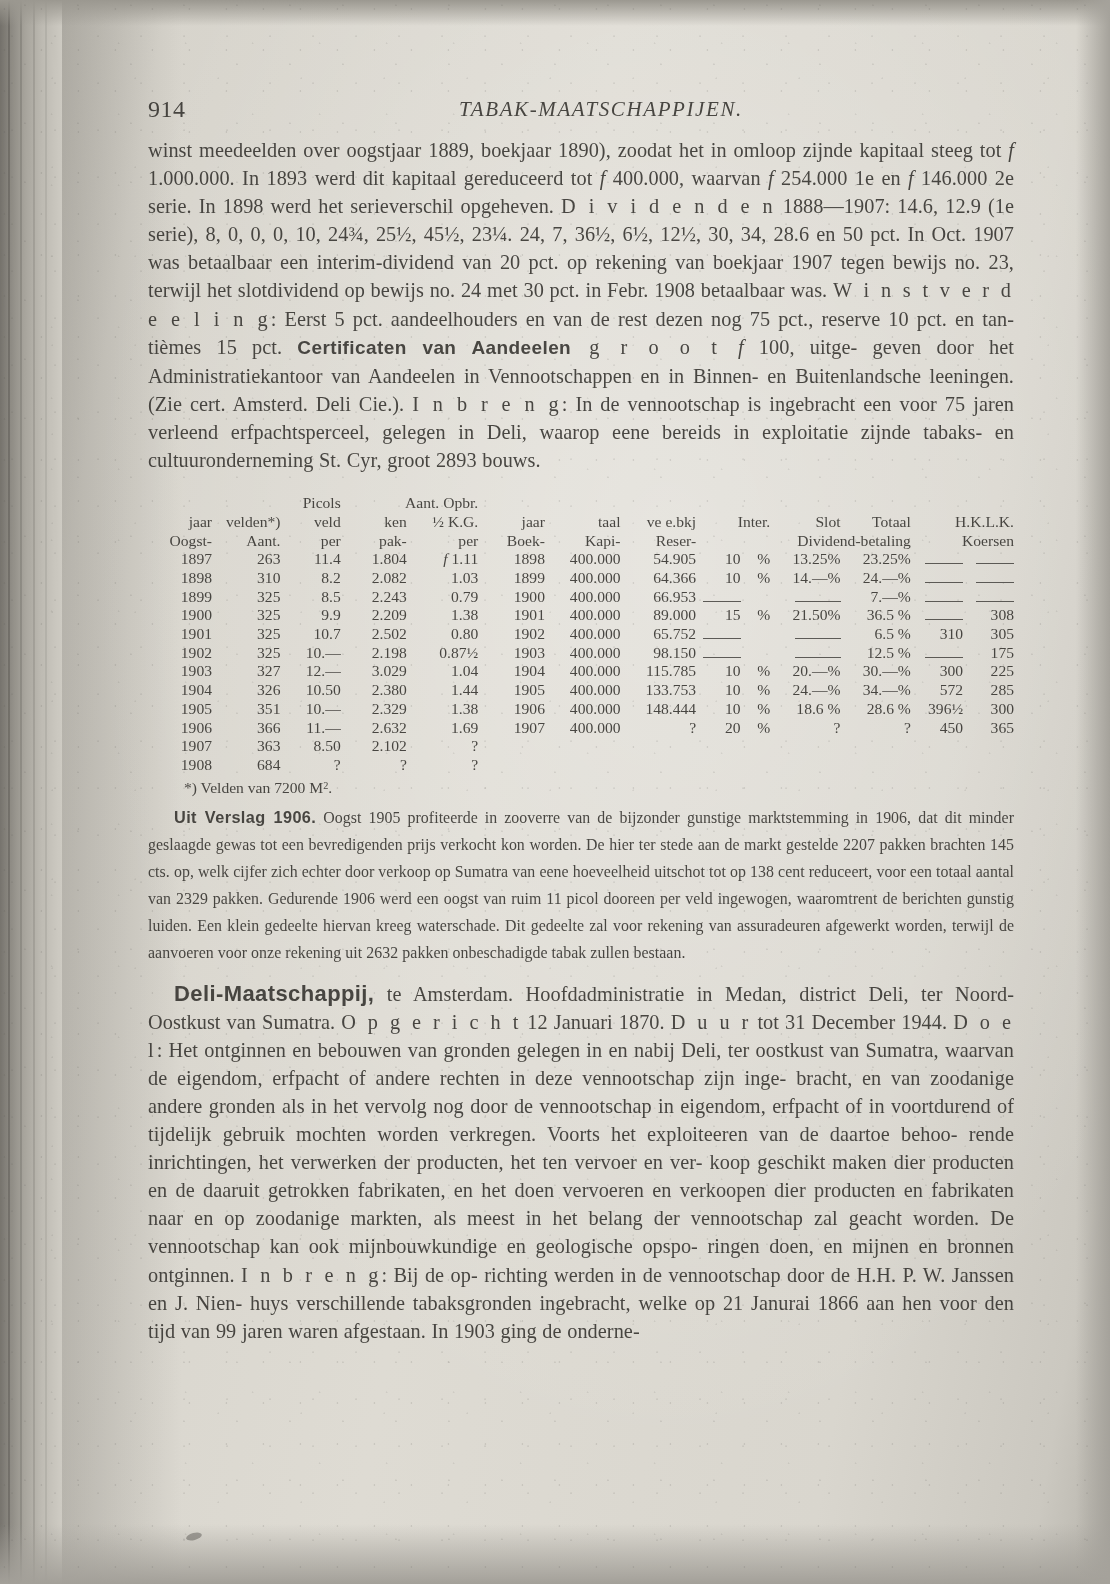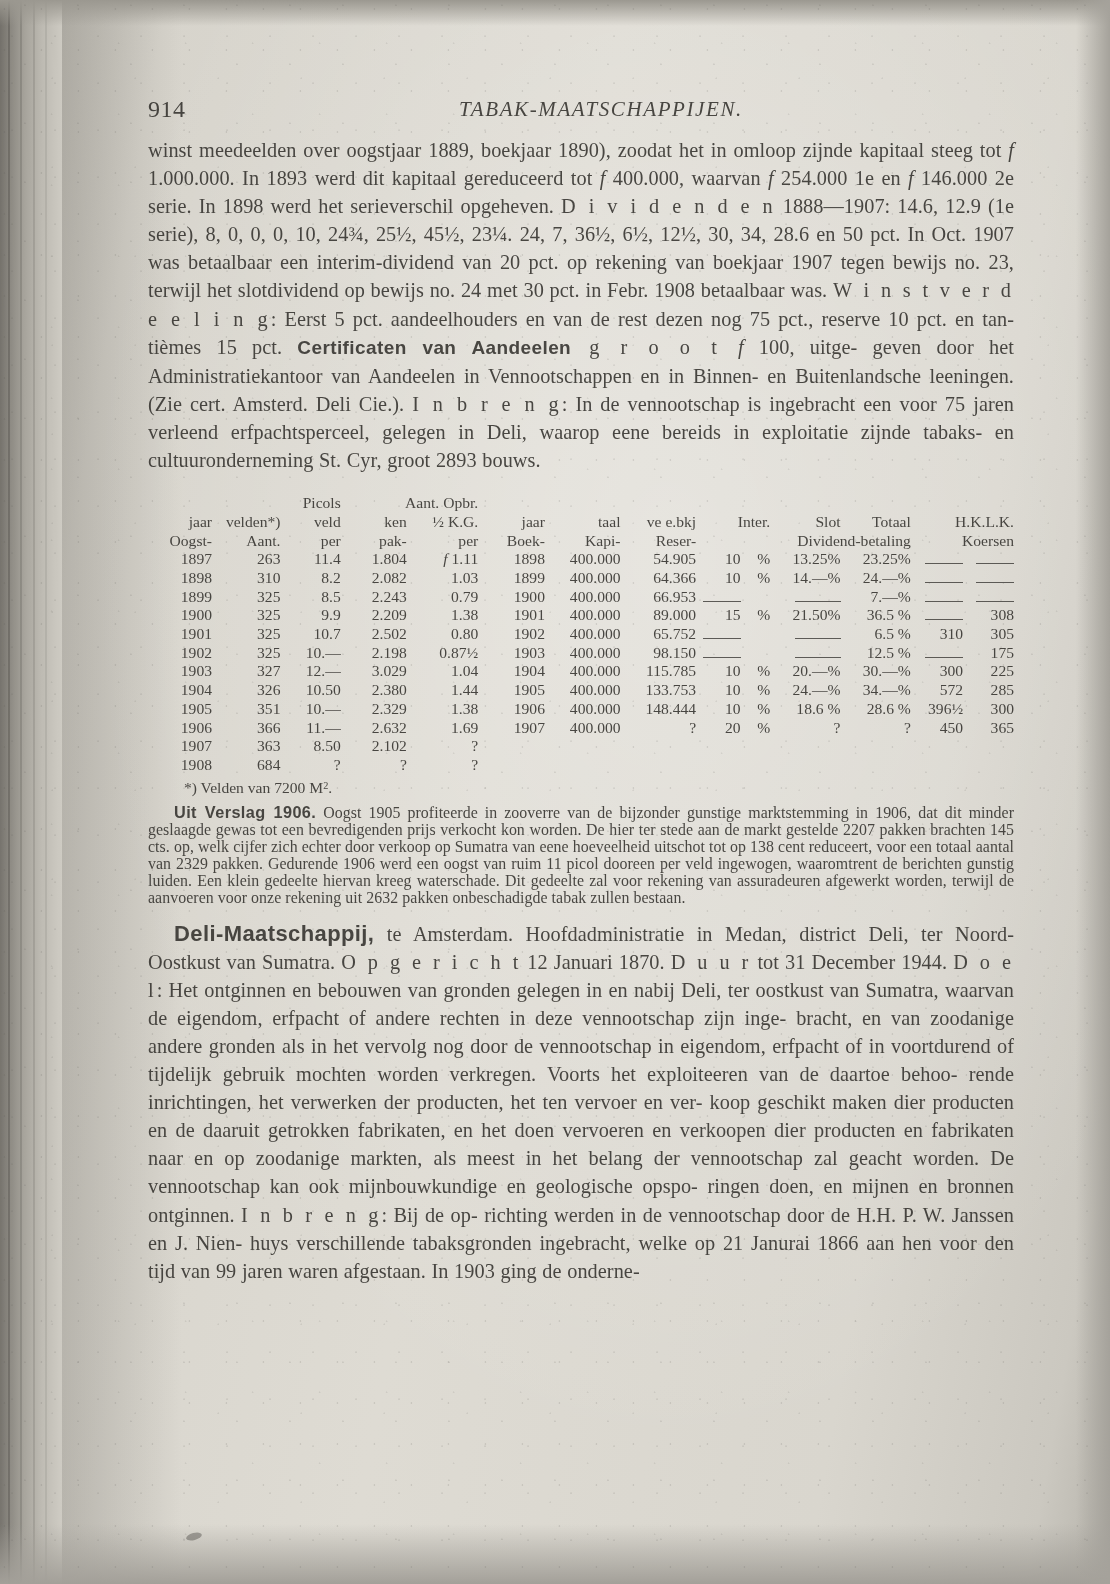--- a/index.html
+++ b/index.html
@@ -92,21 +92,21 @@
   .c-pctsym{ width:34px; text-align:center; }
   .c-slot  { width:76px; }
   .c-totaal{ width:76px; }
   .c-hk    { width:56px; }
   .c-lk    { width:54px; }
   .dash { display:inline-block; width:46px; border-bottom:1px solid #4a4844; height:9px; }
   .dash-sm { display:inline-block; width:38px; border-bottom:1px solid #4a4844; height:9px; }
   .footnote { font-size:15.6px; margin-top:2px; margin-left:36px; }
   
   .small-par {
-    font-size:15.9px; line-height:17px; text-align:justify;
+    font-size:15.9px; line-height:27px; text-align:justify;
     margin:6px 0 0 0; letter-spacing:.05px;
   }
   .small-par .bd { font-size:16.3px; }
   .blockpar { margin-top:14px; }
   .indent { text-indent:26px; }
   sup { font-size:.66em; vertical-align:.42em; }
   
   #speckle {
     position:absolute; inset:0; pointer-events:none; opacity:.30;
     background-image:

